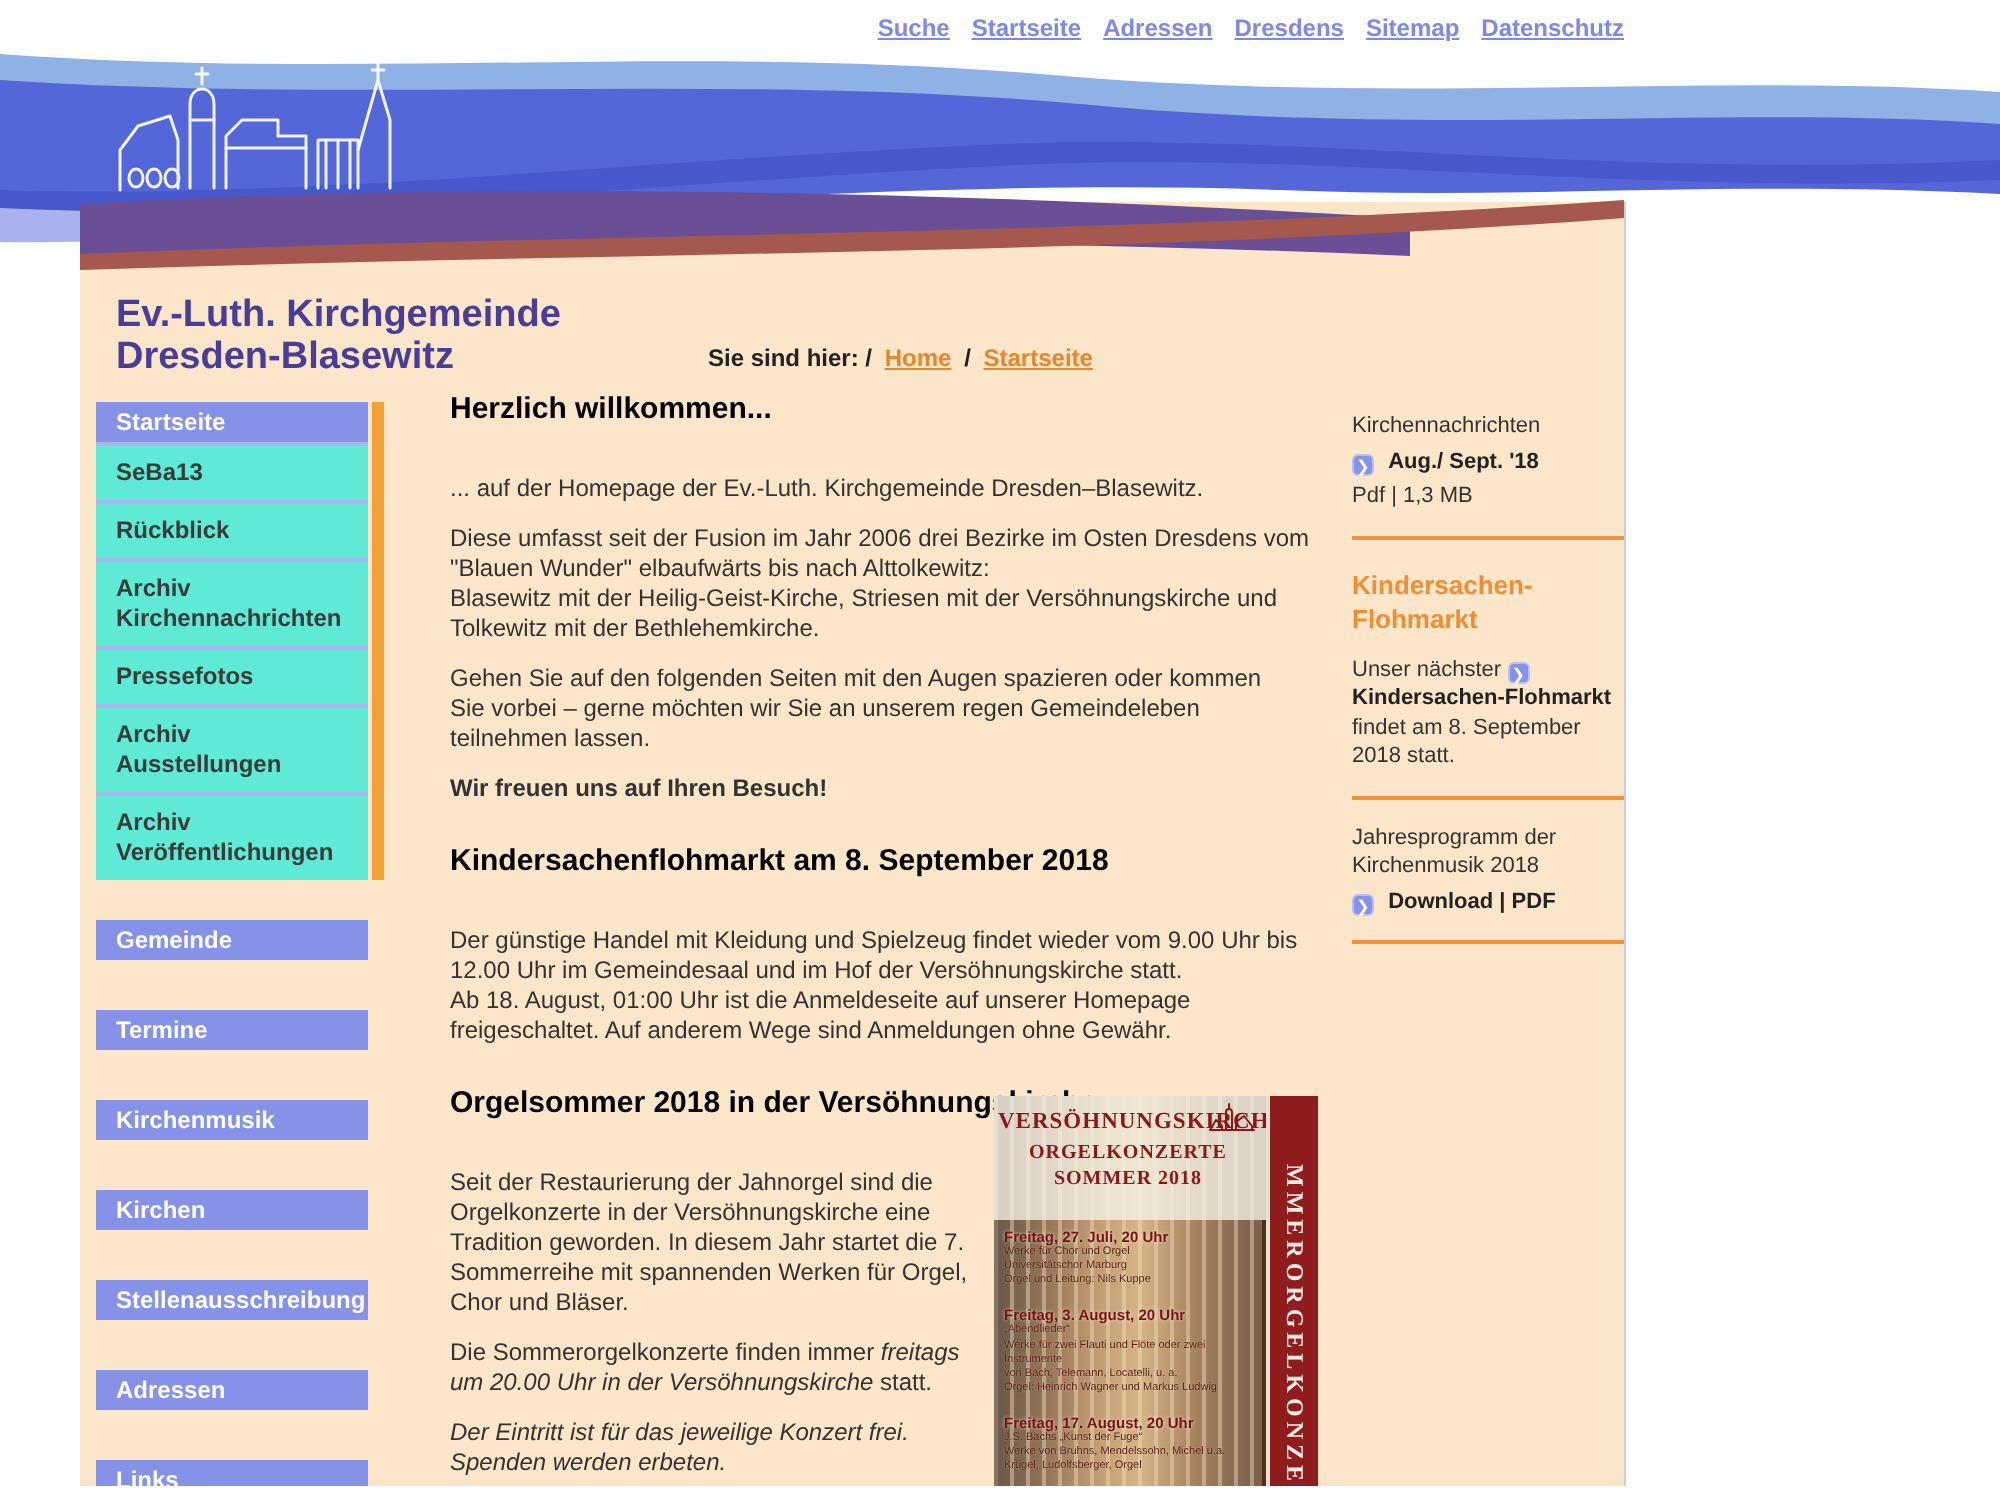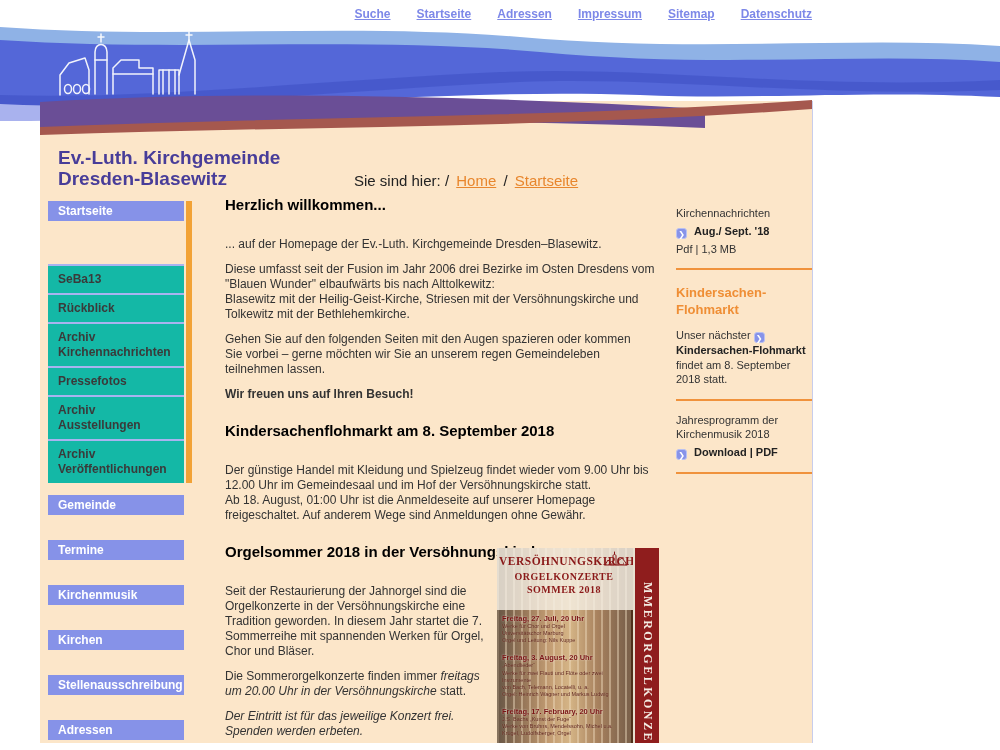--- a/index.html
+++ b/index.html
@@ -2,42 +2,42 @@
 <html lang="de"><head>
 <meta charset="utf-8">
 <style>
   html,body{margin:0;padding:0;}
   body{
     width:1000px;height:750px;position:relative;overflow:hidden;
     background:#ffffff;
     font-family:"Liberation Sans",sans-serif;color:#333;
   }
   
-  .topnav{position:absolute;top:7px;right:188px;display:flex;gap:26px;
+  .topnav{position:absolute;top:7px;right:188px;display:flex;gap:11px;
     font-size:12px;font-weight:bold;z-index:5;}
   .topnav a{color:#7d88e8;text-decoration:underline;cursor:pointer;}
   
   .waves{position:absolute;top:0;left:0;width:1000px;height:150px;z-index:2;pointer-events:none;}
   
   .content{position:absolute;left:40px;top:101px;width:772px;height:642px;
     background:#fce6c9;overflow:hidden;border-right:1px solid #c8cdec;z-index:1;}
   .site-title{position:absolute;left:18px;top:46px;font-size:19px;font-weight:bold;
     color:#483d99;line-height:1.12;white-space:pre-line;}
-  .breadcrumb{position:absolute;left:314px;top:71px;font-size:15px;font-weight:normal;color:#222;}
+  .breadcrumb{position:absolute;left:314px;top:71px;font-size:12px;font-weight:bold;color:#222;}
   .breadcrumb a{color:#e8862d;text-decoration:underline;cursor:pointer;margin:0 3px;}
   
   .sidebar{position:absolute;left:8px;top:100px;width:152px;font-size:12px;font-weight:bold;}
   .side-group{position:relative;width:144px;margin-bottom:12px;}
   .grp-bar{position:absolute;right:0;top:0;bottom:0;width:6px;background:#f2a235;}
   .side-active{width:136px;height:20px;line-height:20px;padding-left:10px;
     box-sizing:border-box;background:#8692e8;color:#fff;cursor:pointer;}
-  .side-sub{width:136px;background:#14b8a6;margin-top:43px;}
+  .side-sub{width:136px;background:#5eead4;}
   .side-sub .si{padding:6px 6px 6px 10px;color:#3a3a3a;border-top:2px solid #a9b3f0;
     line-height:1.25;cursor:pointer;}
-  .side-item{display:flex;align-items:flex-start;height:36px;margin-bottom:9px;cursor:pointer;}
+  .side-item{display:flex;align-items:center;height:36px;margin-bottom:9px;cursor:pointer;}
   .side-item .lbl{width:136px;box-sizing:border-box;padding-left:10px;background:#8692e8;
     color:#fff;line-height:20px;}
   .side-item .bar{width:6px;margin-left:2px;}
   
   .main{position:absolute;left:185px;top:95px;width:437px;font-size:12px;
     line-height:15px;color:#333;}
   .main h2{font-size:15px;color:#000000;margin:20px 0 24px;line-height:17px;}
   .main h2.first{margin-top:0;}
   .main p{margin:0 0 10px;}
   .pre{white-space:pre-line;}
@@ -81,21 +81,21 @@
   .p-lines{font-size:5.5px;line-height:1.3;color:#5e2014;white-space:pre-line;
     text-shadow:0 0 1px rgba(255,255,255,.4);}
 </style>
 </head>
 <body>
 
 <div class="topnav">
     <a>Suche</a>
     <a>Startseite</a>
     <a>Adressen</a>
-    <a>Impressum</a>
+    <a>Dresdens</a>
     <a>Sitemap</a>
     <a>Datenschutz</a>
   </div>
 
 <svg class="waves" viewBox="0 0 1000 150" preserveAspectRatio="none">
   <path fill="#8fb2e6" d="M0,27 C180,40 340,22 520,37 C700,53 850,36 1000,46 L1000,64 C850,54 700,70 520,56 C340,42 180,56 0,44 Z"></path>
   <path fill="#5467d8" d="M0,40 C180,52 360,36 540,52 C720,69 860,52 1000,62 L1000,97 C860,90 760,100 640,95 C500,90 340,100 180,110 C110,113 50,115 0,114 Z"></path>
   <path fill="#4254c8" opacity="0.7" d="M0,95 C150,100 320,80 500,72 C660,66 800,90 1000,80 L1000,90 C820,98 660,76 520,82 C360,89 180,108 0,110 Z"></path>
   <path fill="#a9b2ee" d="M0,104 C90,108 170,106 250,99 C180,115 80,122 0,121 Z"></path>
   <path fill="#6a4e96" d="M40,102 C240,90 480,96 705,109 L705,128 C480,118 240,120 40,130 Z"></path>
@@ -246,21 +246,21 @@
 Orgel und Leitung: Nils Kuppe</div>
         </div>
         <div class="p-entry">
           <div class="p-date">Freitag, 3. August, 20 Uhr</div>
           <div class="p-lines">„Abendlieder“
 Werke für zwei Flauti und Flöte oder zwei Instrumente
 von Bach, Telemann, Locatelli, u. a.
 Orgel: Heinrich Wagner und Markus Ludwig</div>
         </div>
         <div class="p-entry">
-          <div class="p-date">Freitag, 17. February, 20 Uhr</div>
+          <div class="p-date">Freitag, 17. August, 20 Uhr</div>
           <div class="p-lines">J.S. Bachs „Kunst der Fuge“
 Werke von Bruhns, Mendelssohn, Michel u.a.
 Krügel, Ludolfsberger, Orgel</div>
         </div>
       </div>
     <div class="poster-stripe">
       <span>MMERORGELKONZERTE</span>
     </div>
   </div>
 

